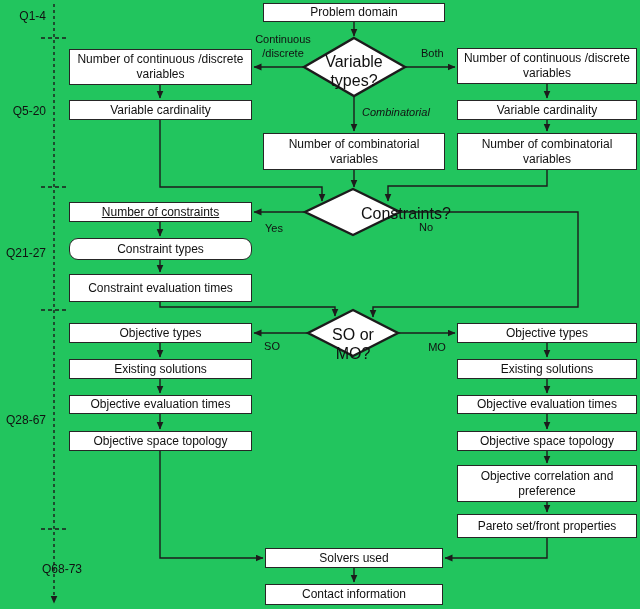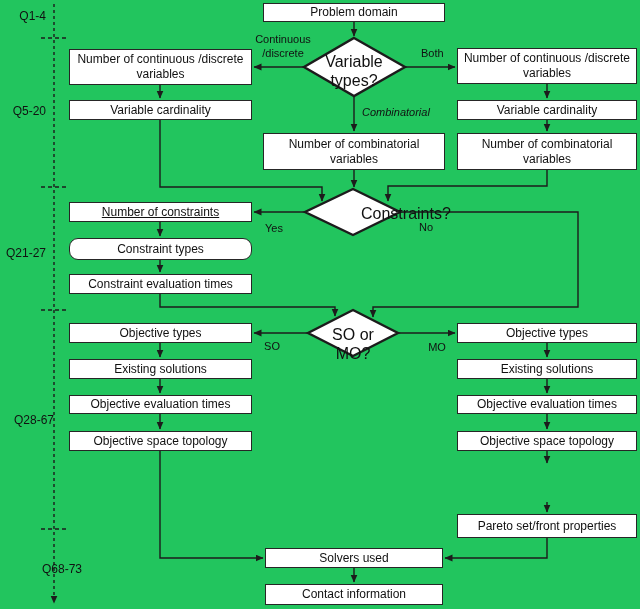--- a/index.html
+++ b/index.html
@@ -89,47 +89,48 @@
     <g fill="#ffffff" stroke="#1c1c1c" stroke-width="2.4">
       <polygon points="354,38 405,67 354,96 304,67"></polygon>
       <polygon points="353,189 400,212 353,235 305,212"></polygon>
       <polygon points="353,310 398,333 353,356 308,333"></polygon>
     </g>
   </svg>
 
   <div class="qlabel" style="top:9px;">Q1-4</div>
   <div class="qlabel" style="top:104px;">Q5-20</div>
   <div class="qlabel" style="top:226px;margin-top:20px;">Q21-27</div>
-  <div class="qlabel" style="top:413px;margin-left:8px;">Q28-67</div>
+  <div class="qlabel" style="top:413px;">Q28-67</div>
   <div class="qlabel" style="top:562px;margin-left:36px;">Q68-73</div>
 
   <div class="node" style="left:263px;top:3px;width:182px;height:19px;">Problem domain</div>
 
   <div class="node" style="left:69px;top:49px;width:183px;height:36px;">Number of continuous /discrete variables</div>
   <div class="node" style="left:69px;top:100px;width:183px;height:20px;">Variable cardinality</div>
 
   <div class="node" style="left:457px;top:48px;width:180px;height:36px;">Number of continuous /discrete variables</div>
   <div class="node" style="left:457px;top:100px;width:180px;height:20px;">Variable cardinality</div>
   <div class="node" style="left:457px;top:133px;width:180px;height:37px;">Number of combinatorial variables</div>
 
   <div class="node" style="left:263px;top:133px;width:182px;height:37px;">Number of combinatorial variables</div>
 
   <div class="node" style="left:69px;top:202px;width:183px;height:20px;text-decoration:underline;">Number of constraints</div>
   <div class="node" style="left:69px;top:238px;width:183px;height:22px;border-radius:9px;">Constraint types</div>
-  <div class="node" style="left:69px;top:274px;width:183px;height:20px;">Constraint evaluation times</div>
+  <div class="node" style="left:69px;top:274px;width:183px;height:28px;">Constraint evaluation times</div>
 
   <div class="node" style="left:69px;top:323px;width:183px;height:20px;">Objective types</div>
   <div class="node" style="left:69px;top:359px;width:183px;height:20px;">Existing solutions</div>
   <div class="node" style="left:69px;top:395px;width:183px;height:19px;">Objective evaluation times</div>
   <div class="node" style="left:69px;top:431px;width:183px;height:20px;">Objective space topology</div>
 
   <div class="node" style="left:457px;top:323px;width:180px;height:20px;">Objective types</div>
   <div class="node" style="left:457px;top:359px;width:180px;height:20px;">Existing solutions</div>
   <div class="node" style="left:457px;top:395px;width:180px;height:19px;">Objective evaluation times</div>
   <div class="node" style="left:457px;top:431px;width:180px;height:20px;">Objective space topology</div>
+  <div class="node" style="left:457px;top:465px;width:180px;height:37px;">Objective correlation and preference</div>
   <div class="node" style="left:457px;top:514px;width:180px;height:24px;">Pareto set/front properties</div>
 
   <div class="node" style="left:265px;top:548px;width:178px;height:20px;">Solvers used</div>
   <div class="node" style="left:265px;top:584px;width:178px;height:21px;">Contact information</div>
 
   <div class="dtext" style="left:324px;top:52px;width:60px;">Variable types?</div>
   <div class="dtext" style="left:313px;top:204px;width:80px;margin-left:48px;">Constraints?</div>
   <div class="dtext" style="left:313px;top:325px;width:80px;">SO or MO?</div>
 
   <div class="elabel" style="left:248px;top:33px;width:70px;text-align:center;">Continuous /discrete</div>

